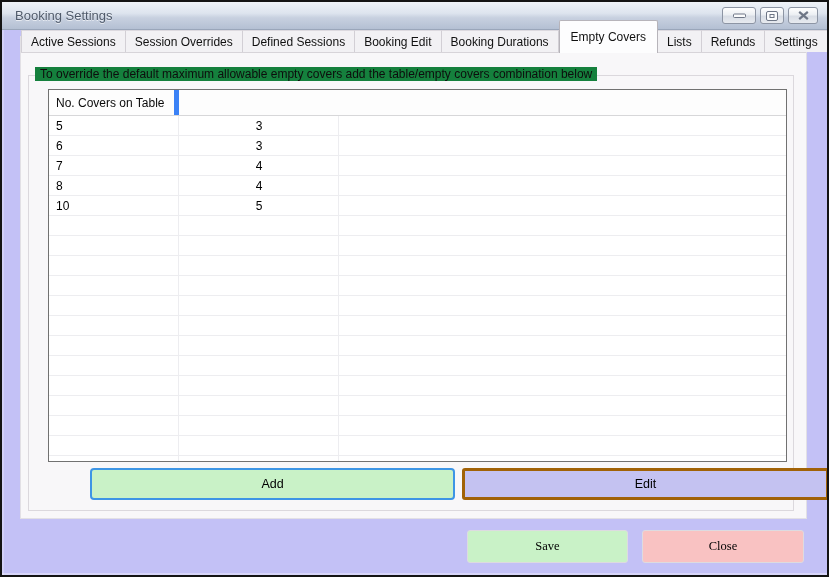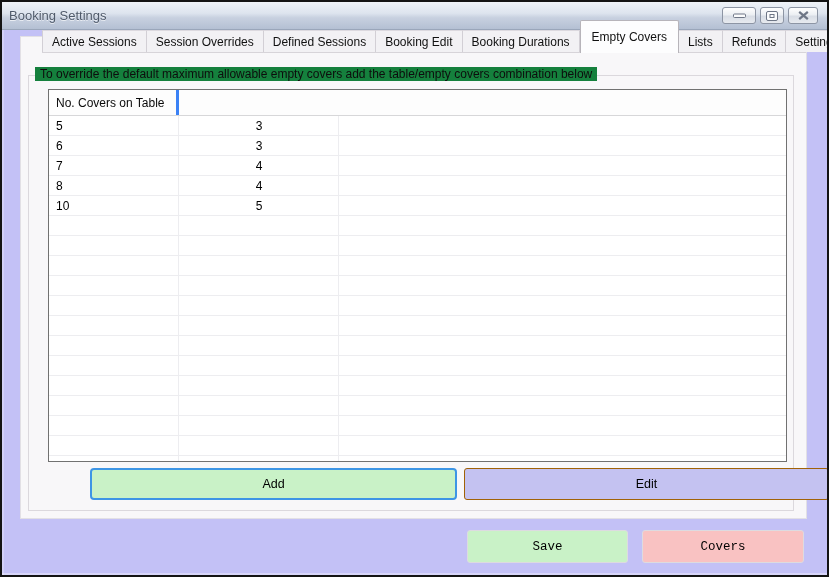--- a/index.html
+++ b/index.html
@@ -15,21 +15,21 @@
   }
 
   
   .titlebar {
     position:absolute; left:0; top:0; right:0; height:28px;
     background:linear-gradient(180deg,#eff3f8 0%,#dde4ee 42%,#c8d1e0 58%,#b4c0d3 100%);
     border-bottom:1px solid #9aa6ba;
     display:flex; align-items:center;
   }
   .title {
-    color:#4f5a6a; font-size:13px; padding-left:7px;
+    color:#4f5a6a; font-size:13px; padding-left:13px;
     text-shadow:0 1px 0 rgba(255,255,255,.65);
   }
   .win-controls { position:absolute; right:9px; top:5px; display:flex; gap:4px; }
   .winbtn {
     height:17px; border:1px solid #8d95a4; border-radius:3px; padding:0;
     background:linear-gradient(180deg,#fefefe 0%,#eceff3 45%,#d8dde5 55%,#e7eaef 100%);
     display:flex; align-items:center; justify-content:center; cursor:default;
   }
   .winbtn.min { width:34px; }
   .winbtn.max { width:24px; }
@@ -38,21 +38,20 @@
 
   
   .panel {
     position:absolute; left:18px; top:34px; width:787px; height:483px;
     background:#f8f7f9; border:1px solid #e2e0e5;
   }
   .tabstrip {
     position:absolute; left:0; top:0; right:0; height:16px;
     display:flex; align-items:flex-end;
     border-bottom:1px solid #d7d4d9;
-    margin-left:21px;
   }
   .tab {
     height:22px; background:#f2f1f4;
     border-top:1px solid #dcd9df; border-right:1px solid #d2cfd5;
     display:flex; align-items:center; padding:0 9px;
     font-size:12px; color:#111; white-space:nowrap; cursor:default;
   }
   .tab:first-child { border-left:1px solid #d2cfd5; }
   .tab.selected {
     position:relative; z-index:3;
@@ -73,53 +72,53 @@
     font-size:12px; color:#0d0d0d; white-space:nowrap;
   }
 
   
   .grid {
     position:absolute; left:19px; top:13px; width:739px; height:373px;
     background:#ffffff; border:1px solid #717171;
   }
   .grid-header { display:flex; height:26px; border-bottom:1px solid #d7d7d9; background:#fdfdfd; }
   .hcell { font-size:12px; color:#0a0a0a; display:flex; align-items:center; }
-  .hcell.c1 { width:130px; padding-left:7px; border-right:3px solid #3b82f6; }
+  .hcell.c1 { width:130px; padding-left:7px; border-right:5px solid #3b82f6; }
   .hcell.c2 { width:160px; justify-content:center; border-right:1px solid #d7d7d9; }
   .hcell.rest { flex:1; }
   .grid-body {
     position:absolute; left:0; right:0; top:26px; bottom:0; overflow:hidden;
     background:repeating-linear-gradient(180deg,#ffffff 0px,#ffffff 19px,#ededf0 19px,#ededf0 20px);
   }
   .vsep { position:absolute; top:0; bottom:0; width:1px; background:#ededf0; }
   .vsep.v1 { left:129px; }
   .vsep.v2 { left:289px; }
   .grow { position:relative; display:flex; height:20px; }
   .cell { font-size:12px; color:#000; display:flex; align-items:center; }
   .cell.c1 { width:130px; padding-left:7px; }
   .cell.c2 { width:160px; justify-content:center; }
 
   
   .action-row {
     position:absolute; left:19px; top:392px; width:739px; height:32px;
     display:flex; gap:7px;margin-left:42px;
   }
   .abtn {
-    flex:1; border-radius:3px; border:1px solid #a16207;
+    flex:1; border-radius:3px; border:3px solid #a16207;
     font-family:"Liberation Sans",sans-serif; font-size:12.5px; color:#000; cursor:default;
   }
   .abtn.add { background:#c9f2c7; border:2px solid #3d95e5; border-radius:4px; }
   .abtn.edit { background:#c4c2f1; }
   .abtn.remove { background:#fcdcbb; }
 
   
   .fbtn {
     position:absolute; top:528px; height:33px; border-radius:3px;
     border:1px solid #dddbe0;
-    font-family:Liberation Mono, monospace; font-size:12.5px; color:#000; cursor:default;
+    font-family:Liberation Serif, serif; font-size:12.5px; color:#000; cursor:default;
   }
   .fbtn.save { left:465px; width:161px; background:#c9f2c7; }
   .fbtn.closeb { left:640px; width:162px; background:#f9c2c2; }
 </style>
 </head>
 <body>
 
 <div class="window">
 
   <div class="titlebar">
@@ -201,15 +200,15 @@
 
       <div class="action-row">
         <button class="abtn add">Add</button>
         <button class="abtn edit">Edit</button>
       </div>
     </div>
 
   </div>
 
   <button class="fbtn save">Save</button>
-  <button class="fbtn closeb">Covers</button>
+  <button class="fbtn closeb">Close</button>
 
 </div>
 
 </body></html>

